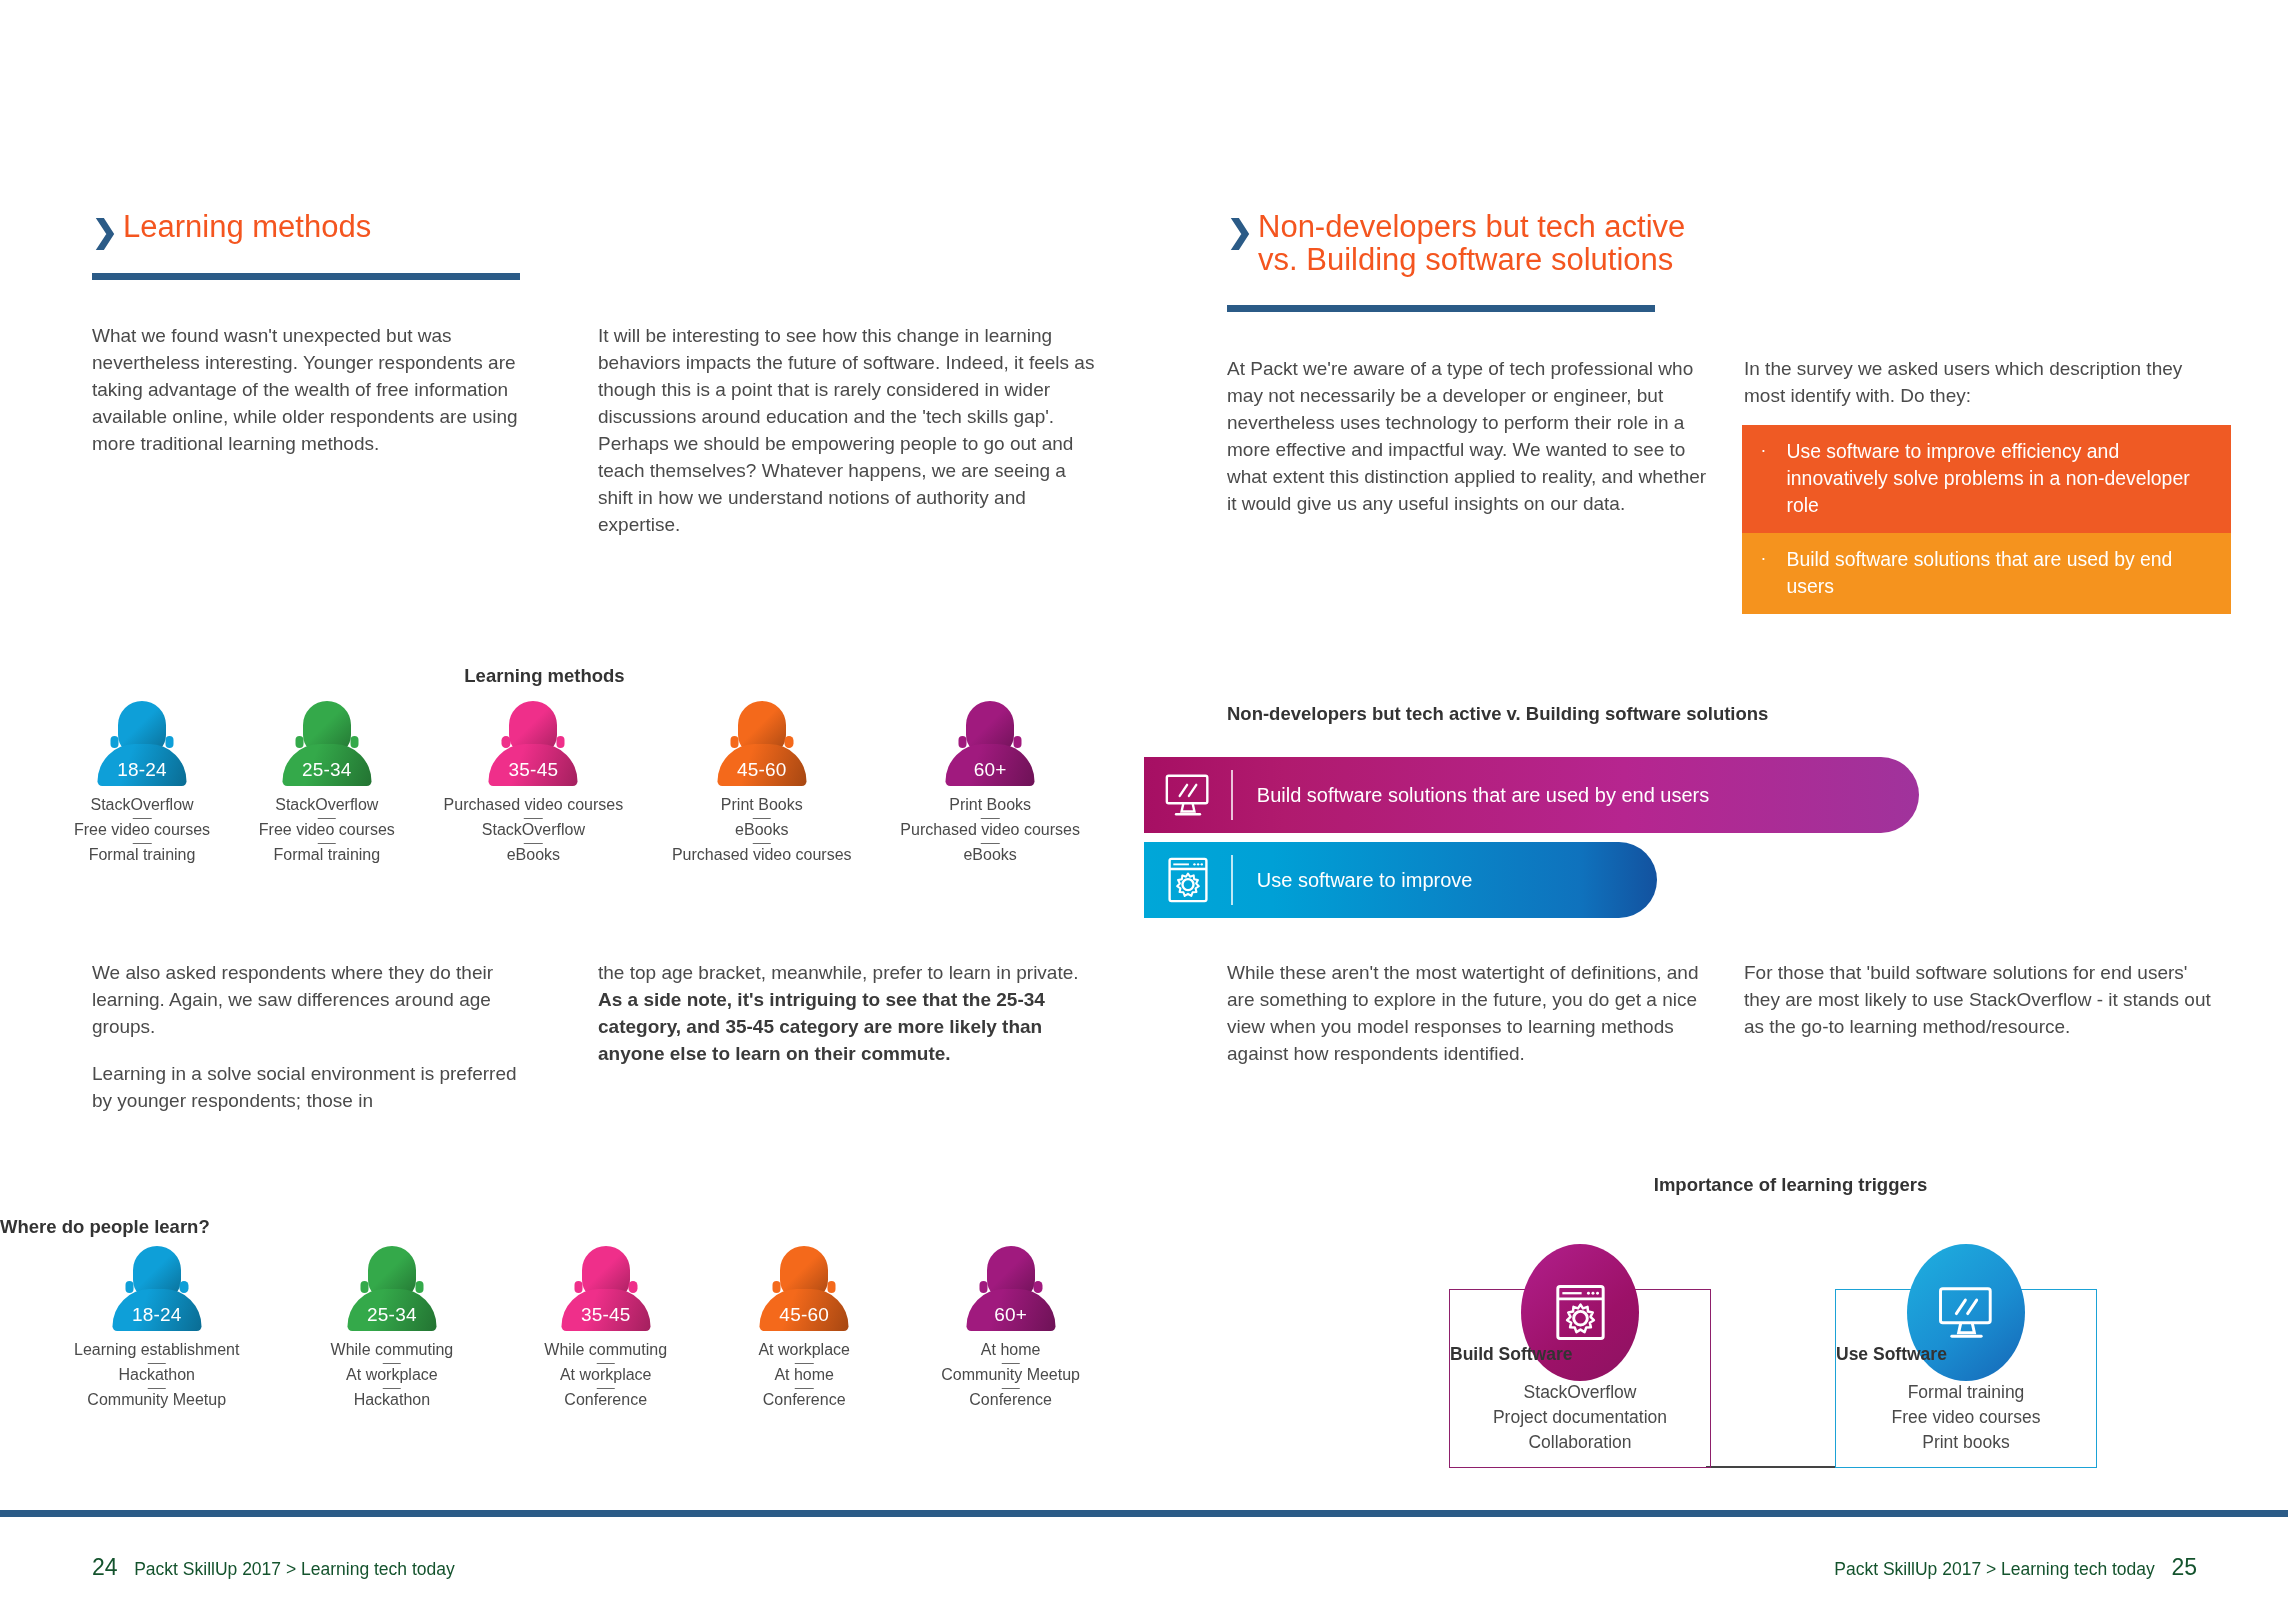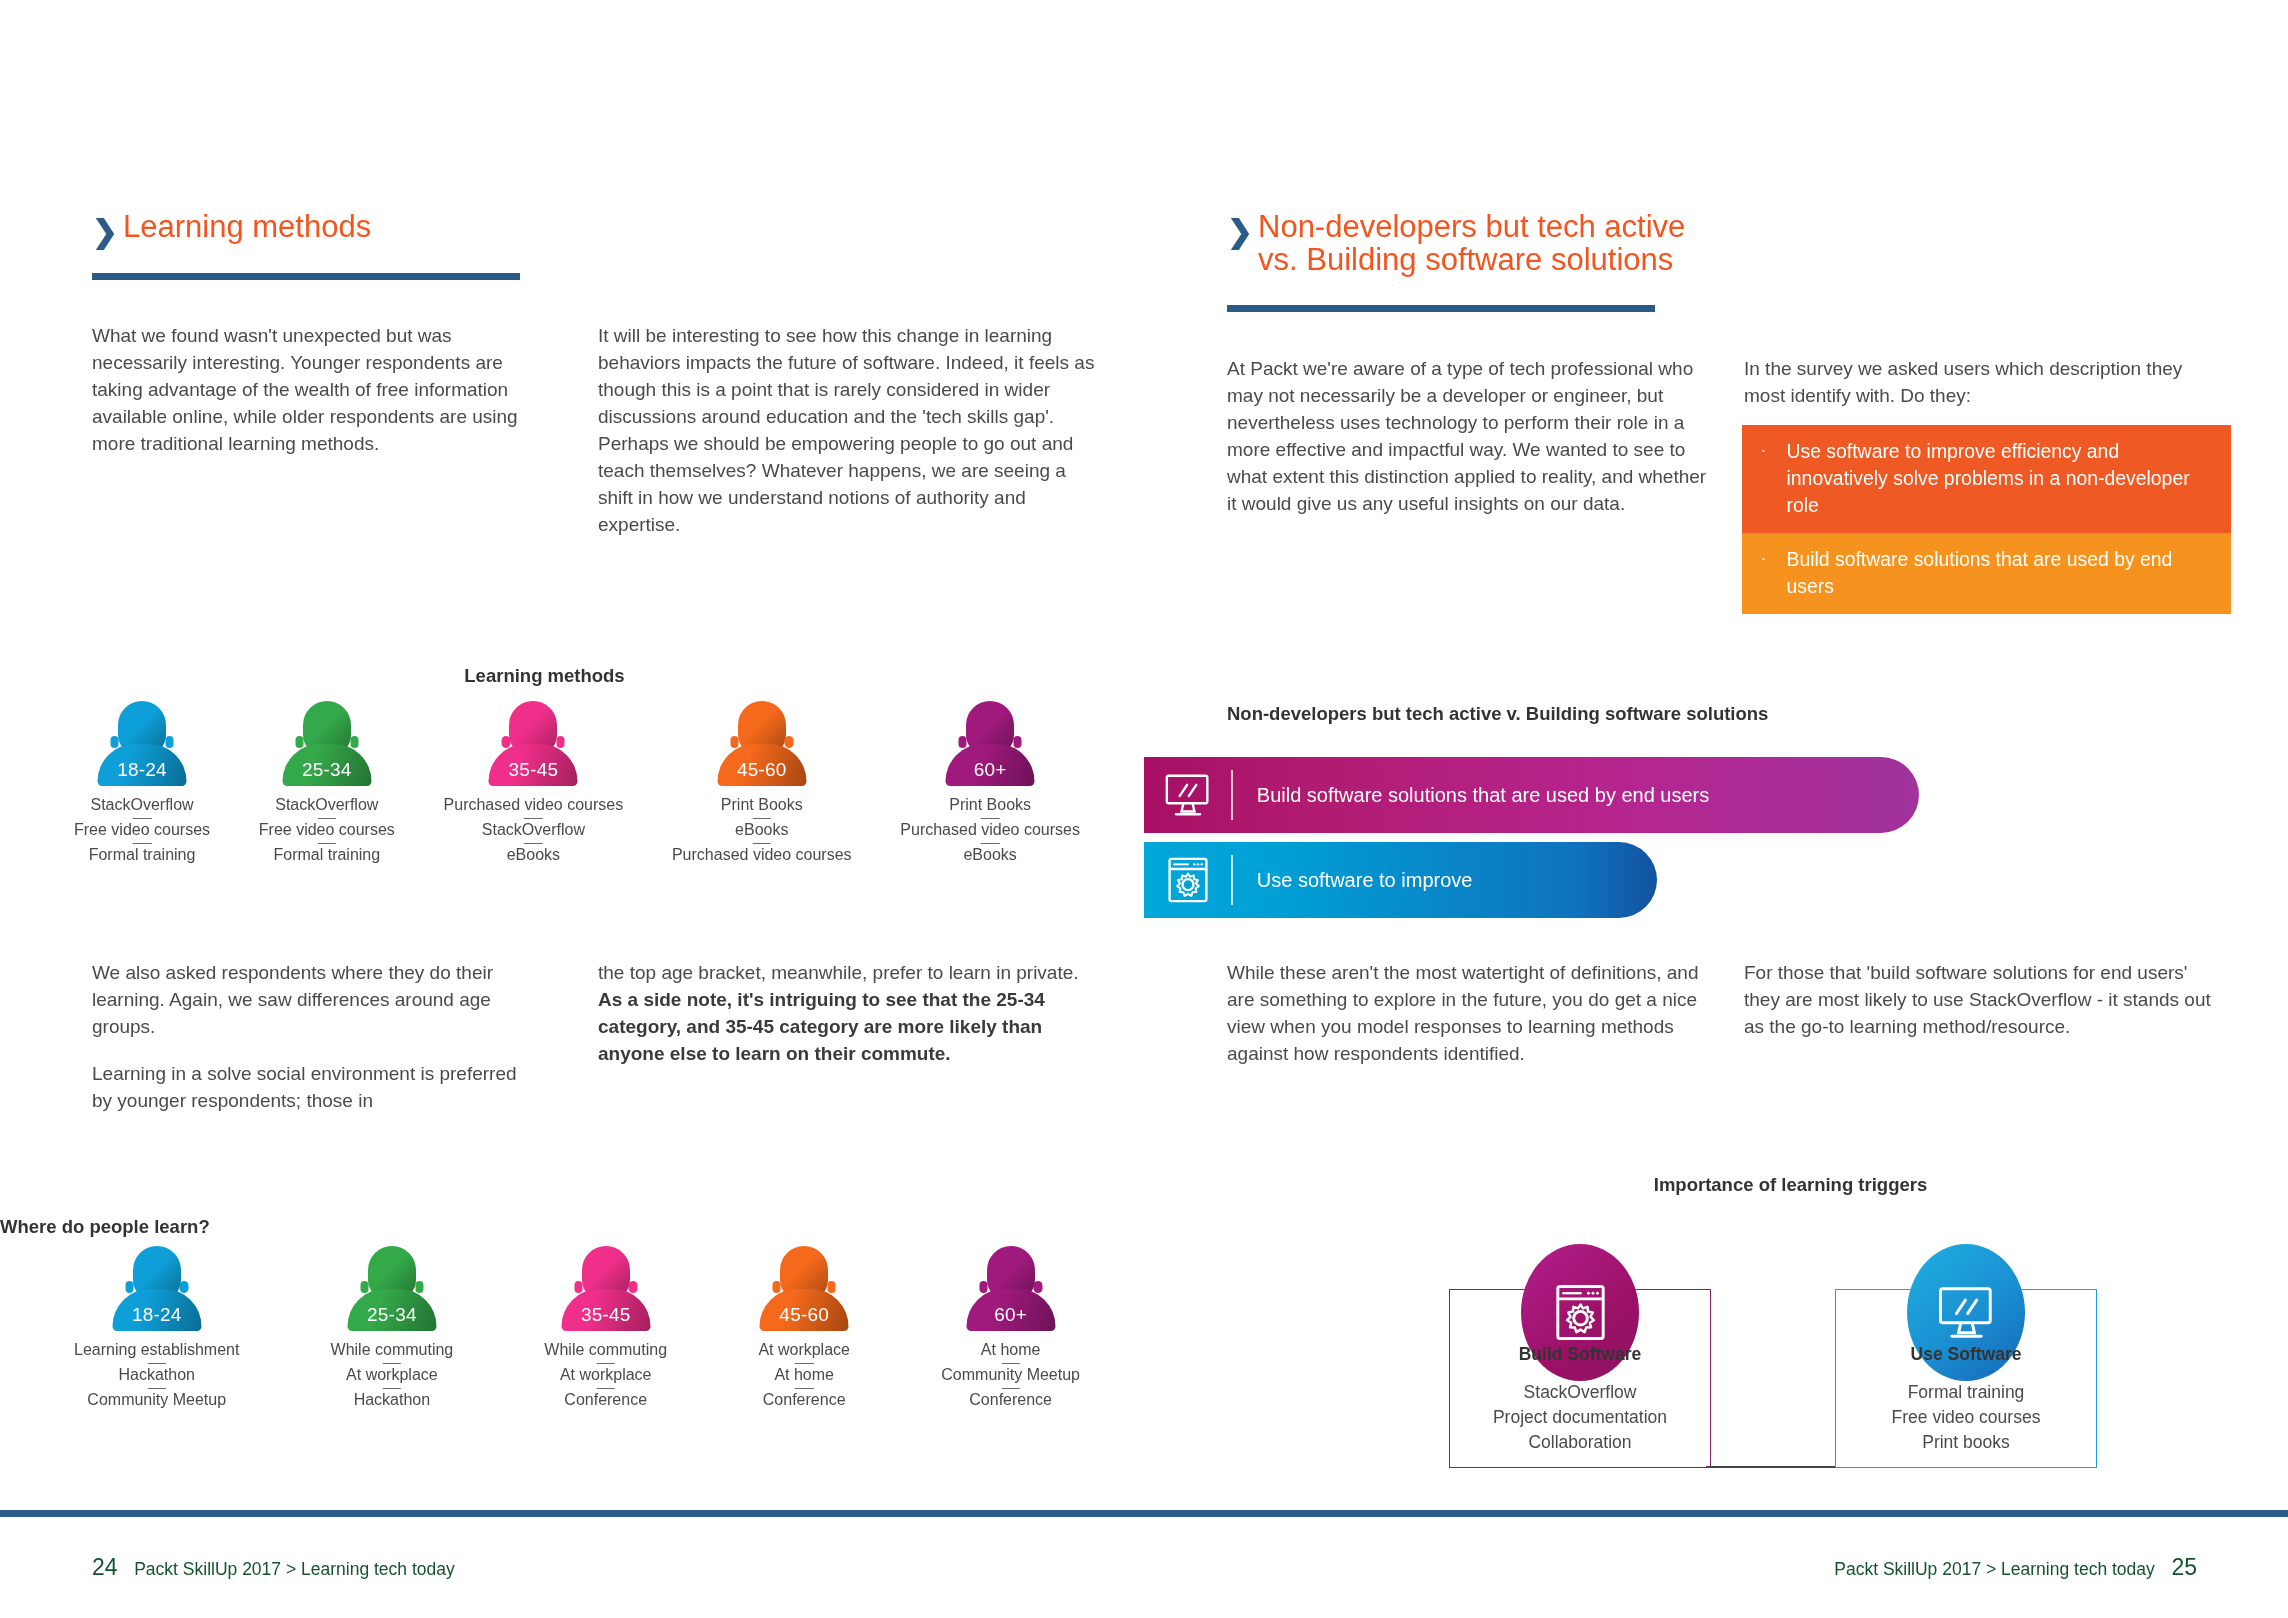--- a/index.html
+++ b/index.html
@@ -95,21 +95,21 @@
   .triggers{position:absolute;}
   .tbox{position:absolute;border:1.8px solid #8e1f6b;top:89px;}
   .tbox.blue{border-color:#1ba2d6;}
   .tcircle{
     position:absolute;top:0;left:50%;transform:translateX(-50%);
     width:118px;height:137px;border-radius:50%;
     display:flex;align-items:center;justify-content:center;
   }
   .tcircle.magenta{background:linear-gradient(140deg,#b21f8c 0%,#9c1168 60%,#8d1361 100%);}
   .tcircle.blue{background:linear-gradient(140deg,#1fb0e0 0%,#1a8fd2 55%,#1666b6 100%);}
-  .tlabel{position:absolute;left:0;right:0;top:153px;text-align:center;font-size:17.5px;font-weight:bold;color:#333;}
+  .tlabel{position:absolute;left:0;right:0;top:153px;text-align:left;font-size:17.5px;font-weight:bold;color:#333;}
   .tlist{position:absolute;left:0;right:0;top:190px;text-align:center;font-size:17.5px;line-height:1.44;color:#4a4a4a;}
   .connector{position:absolute;height:1.8px;background:#444;}
 
   
   .footbar{position:absolute;left:0;right:0;top:1510px;height:6.5px;background:#2b5b87;}
   .foot{position:absolute;top:1554px;font-size:17.5px;color:#14532d;}
   .foot .num{font-size:23px;}
   .foot-left{left:92px;display:flex;align-items:baseline;gap:16.6px;}
   .foot-right{right:92px;display:flex;align-items:baseline;gap:16.6px;}
 </style>
@@ -120,21 +120,21 @@
 
   <div class="left-page">
 
     <div class="sec-head" style="left:92px;top:210px;width:517px;">
       <span class="chev">❯</span>
       <div class="title">Learning methods</div>
     </div>
     <div class="sec-rule" style="left:92px;top:273px;width:428px;"></div>
 
     <div class="col" style="left:92px;top:323px;width:434px;">
-      <p>What we found wasn't unexpected but was necessarily interesting. Younger respondents are taking advantage of the wealth of free information available online, while older respondents are using more traditional learning methods.</p>
+      <p>What we found wasn't unexpected but was nevertheless interesting. Younger respondents are taking advantage of the wealth of free information available online, while older respondents are using more traditional learning methods.</p>
     </div>
 
     <div class="col" style="left:598px;top:323px;width:498px;">
       <p>It will be interesting to see how this change in learning behaviors impacts the future of software. Indeed, it feels as though this is a point that is rarely considered in wider discussions around education and the 'tech skills gap'. Perhaps we should be empowering people to go out and teach themselves? Whatever happens, we are seeing a shift in how we understand notions of authority and expertise.</p>
     </div>
 
     <div class="fig-title" style="left:0;top:665px;width:1089px;text-align:center;">Learning methods</div>
 
     <div class="persons" id="persons-1" style="left:74px;top:701px;width:1006px;justify-content:space-between;">
         <div class="person">

